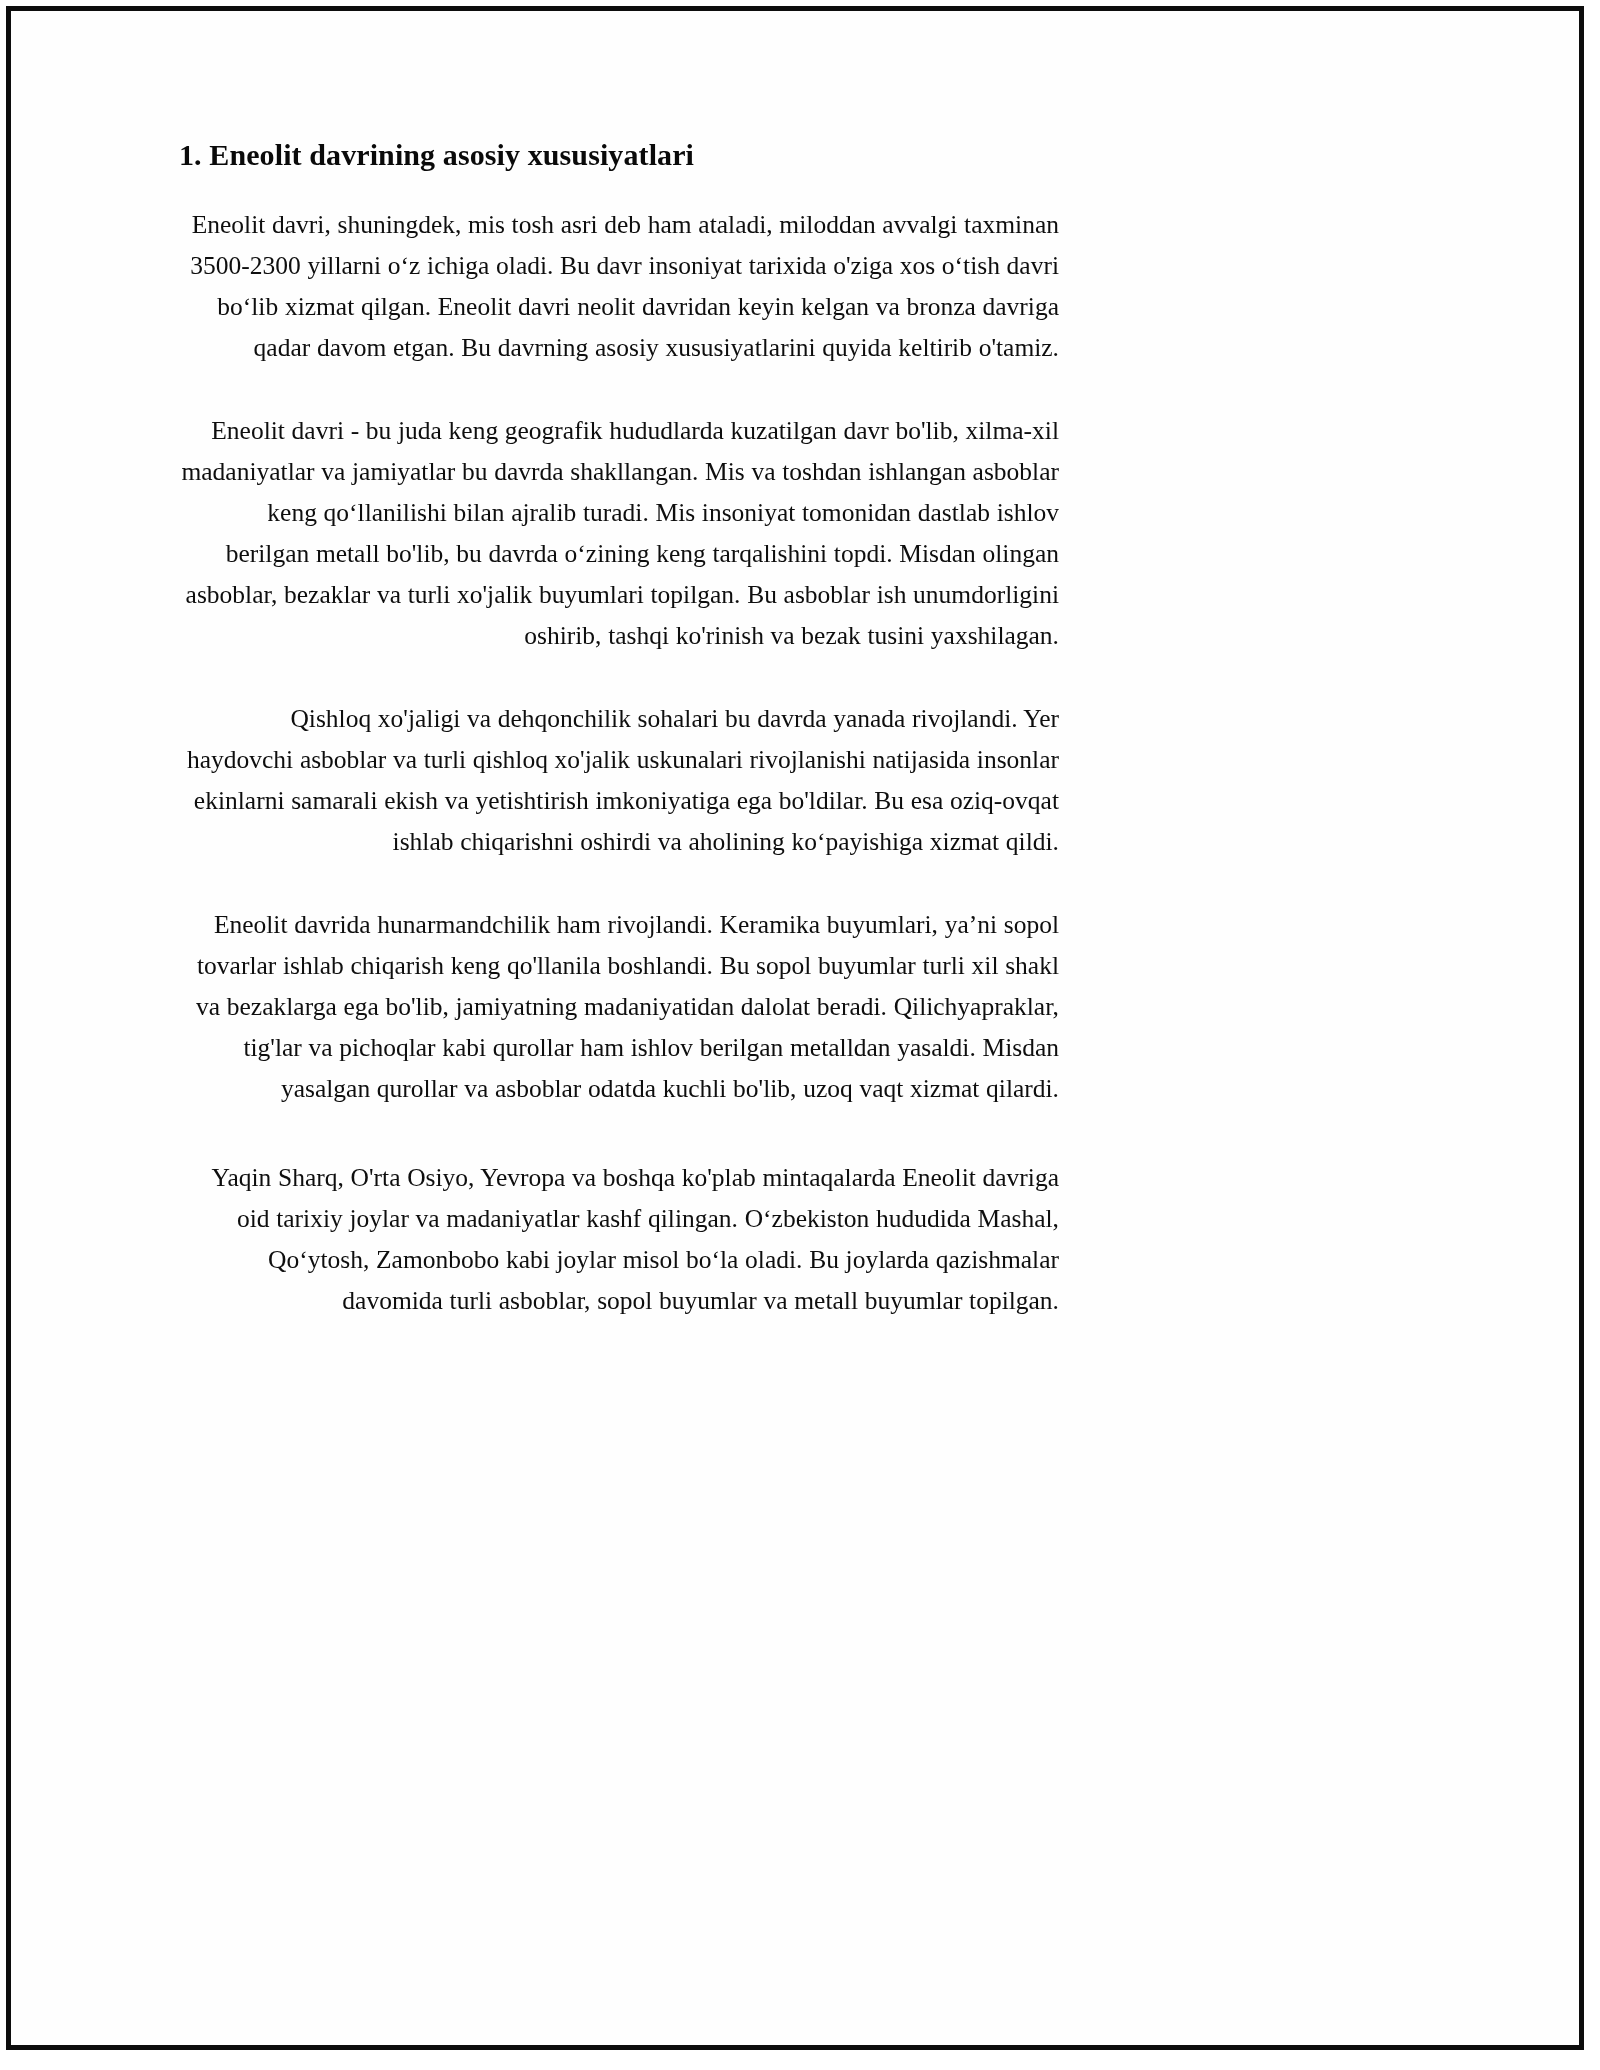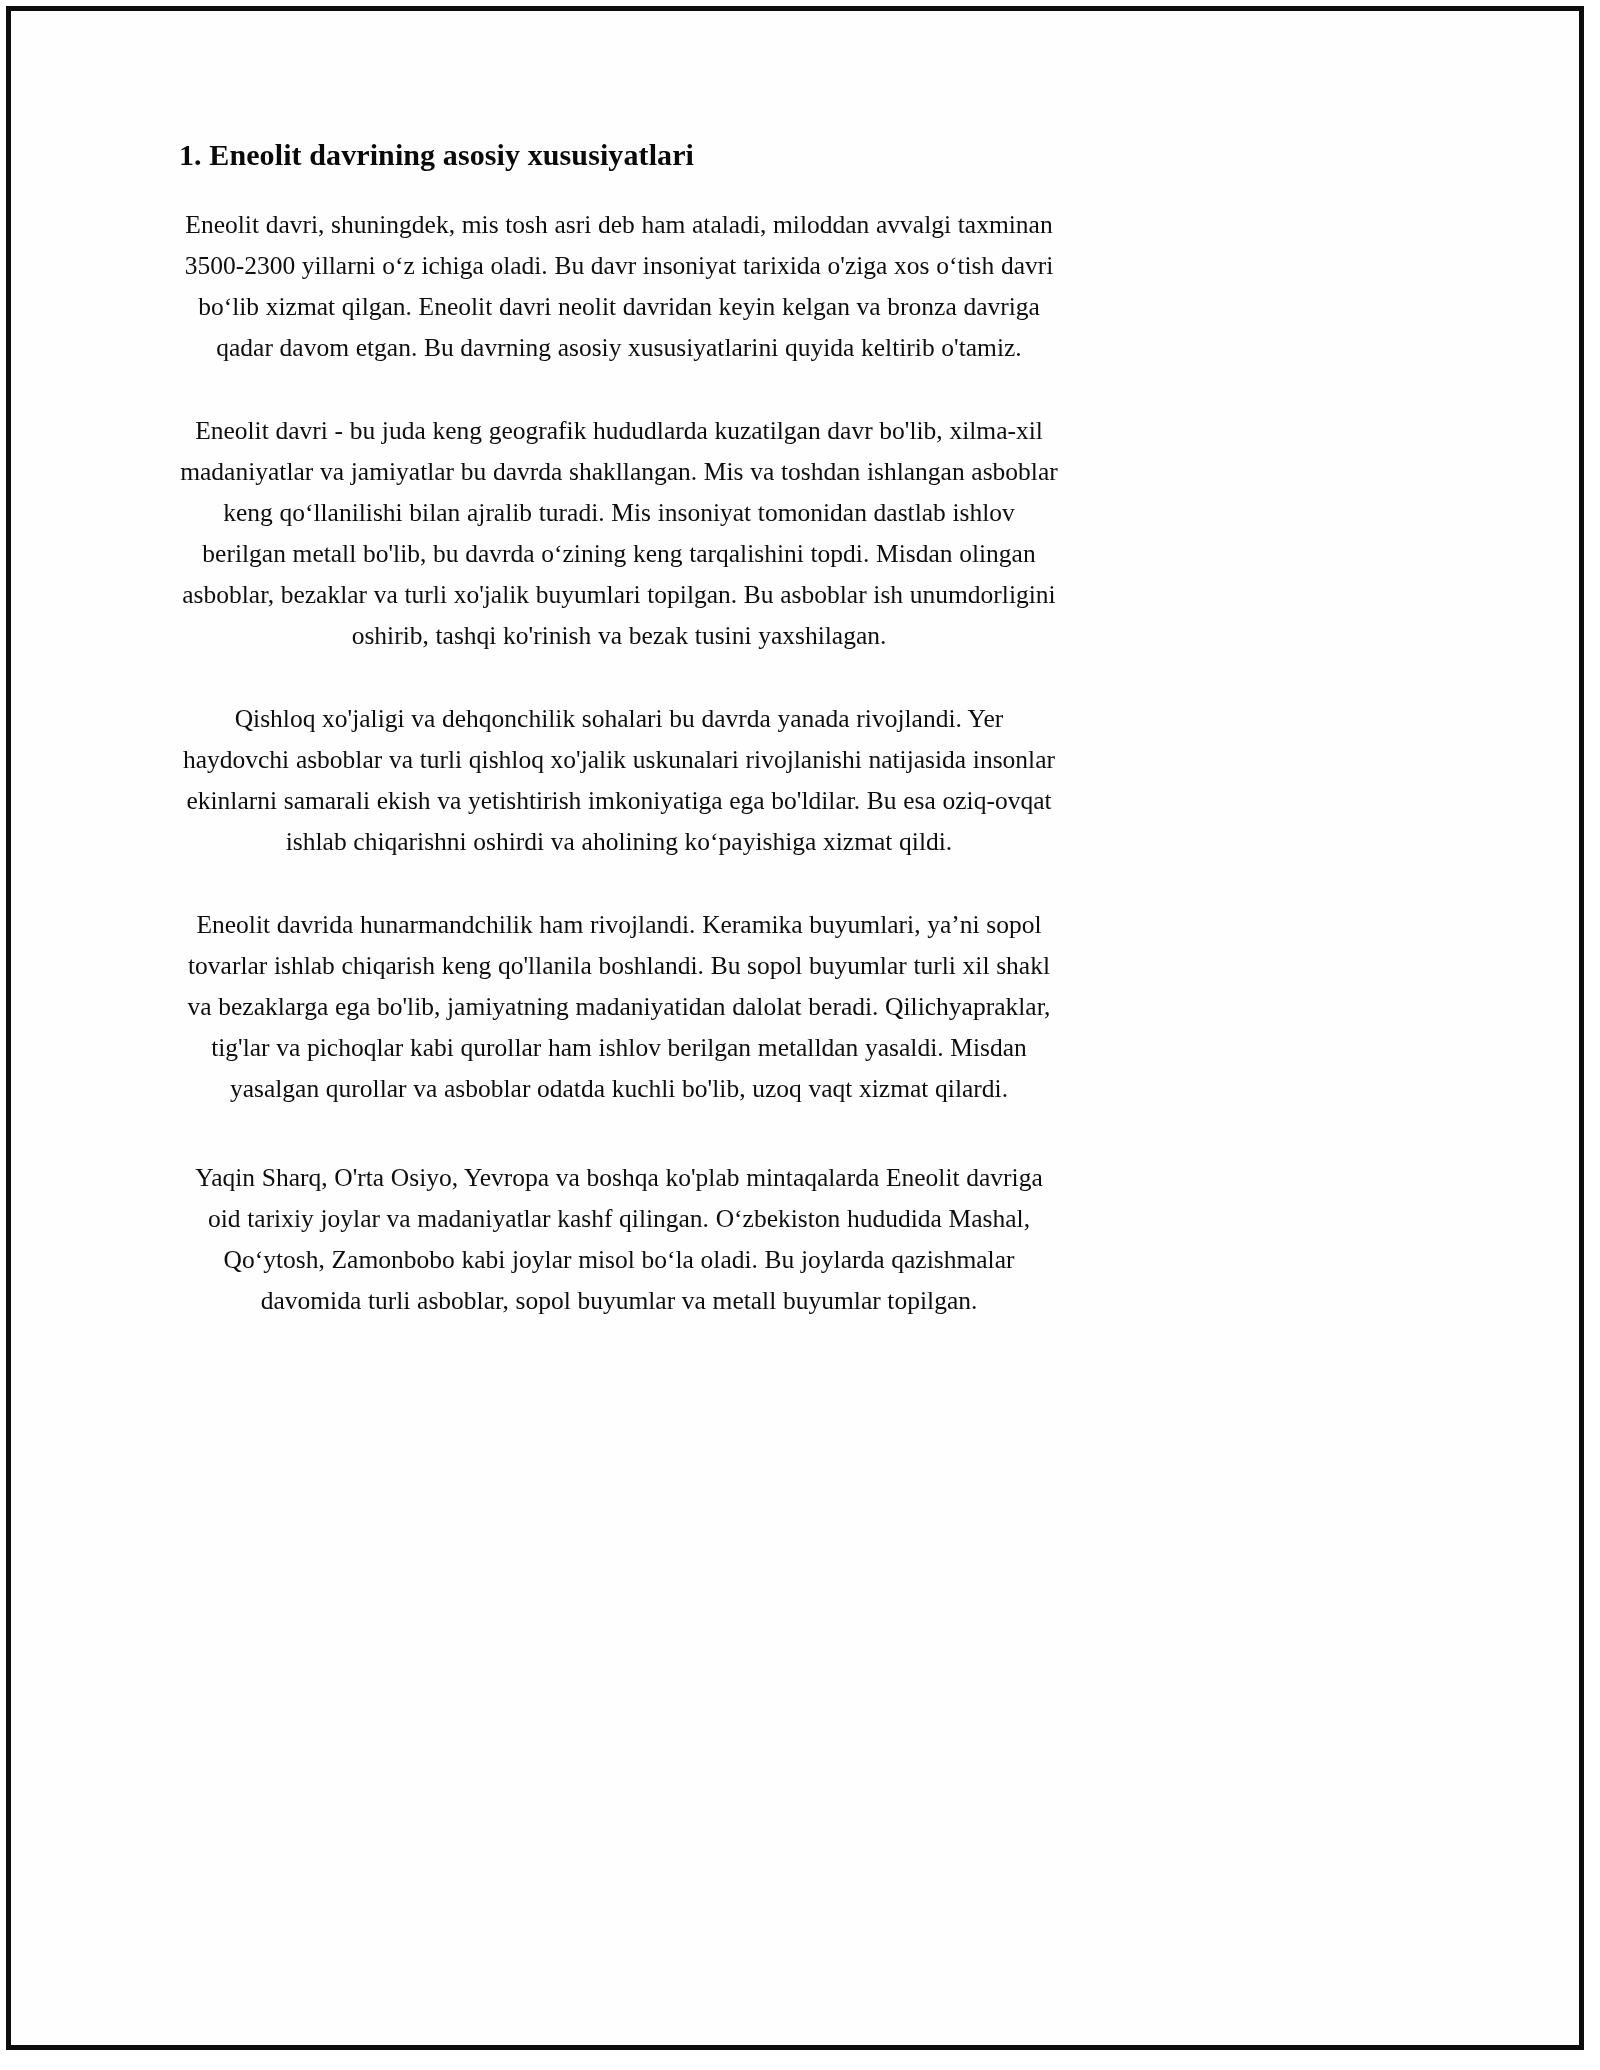--- a/index.html
+++ b/index.html
@@ -49,21 +49,21 @@
     color: #0a0a0a;
     margin: 0 0 30px 0;
     letter-spacing: 0.1px;
   }
 
   .doc-paragraph {
     font-size: 25.5px;
     line-height: 41px;
     color: #0e0e0e;
     margin: 0 0 42px 0;
-    text-align: center;
+    text-align: right;
     word-spacing: 0.3px;
   }
 
   .doc-paragraph:last-child {
     margin-bottom: 0;
     margin-top: 48px;
   }
 </style>
 </head>
 <body>

